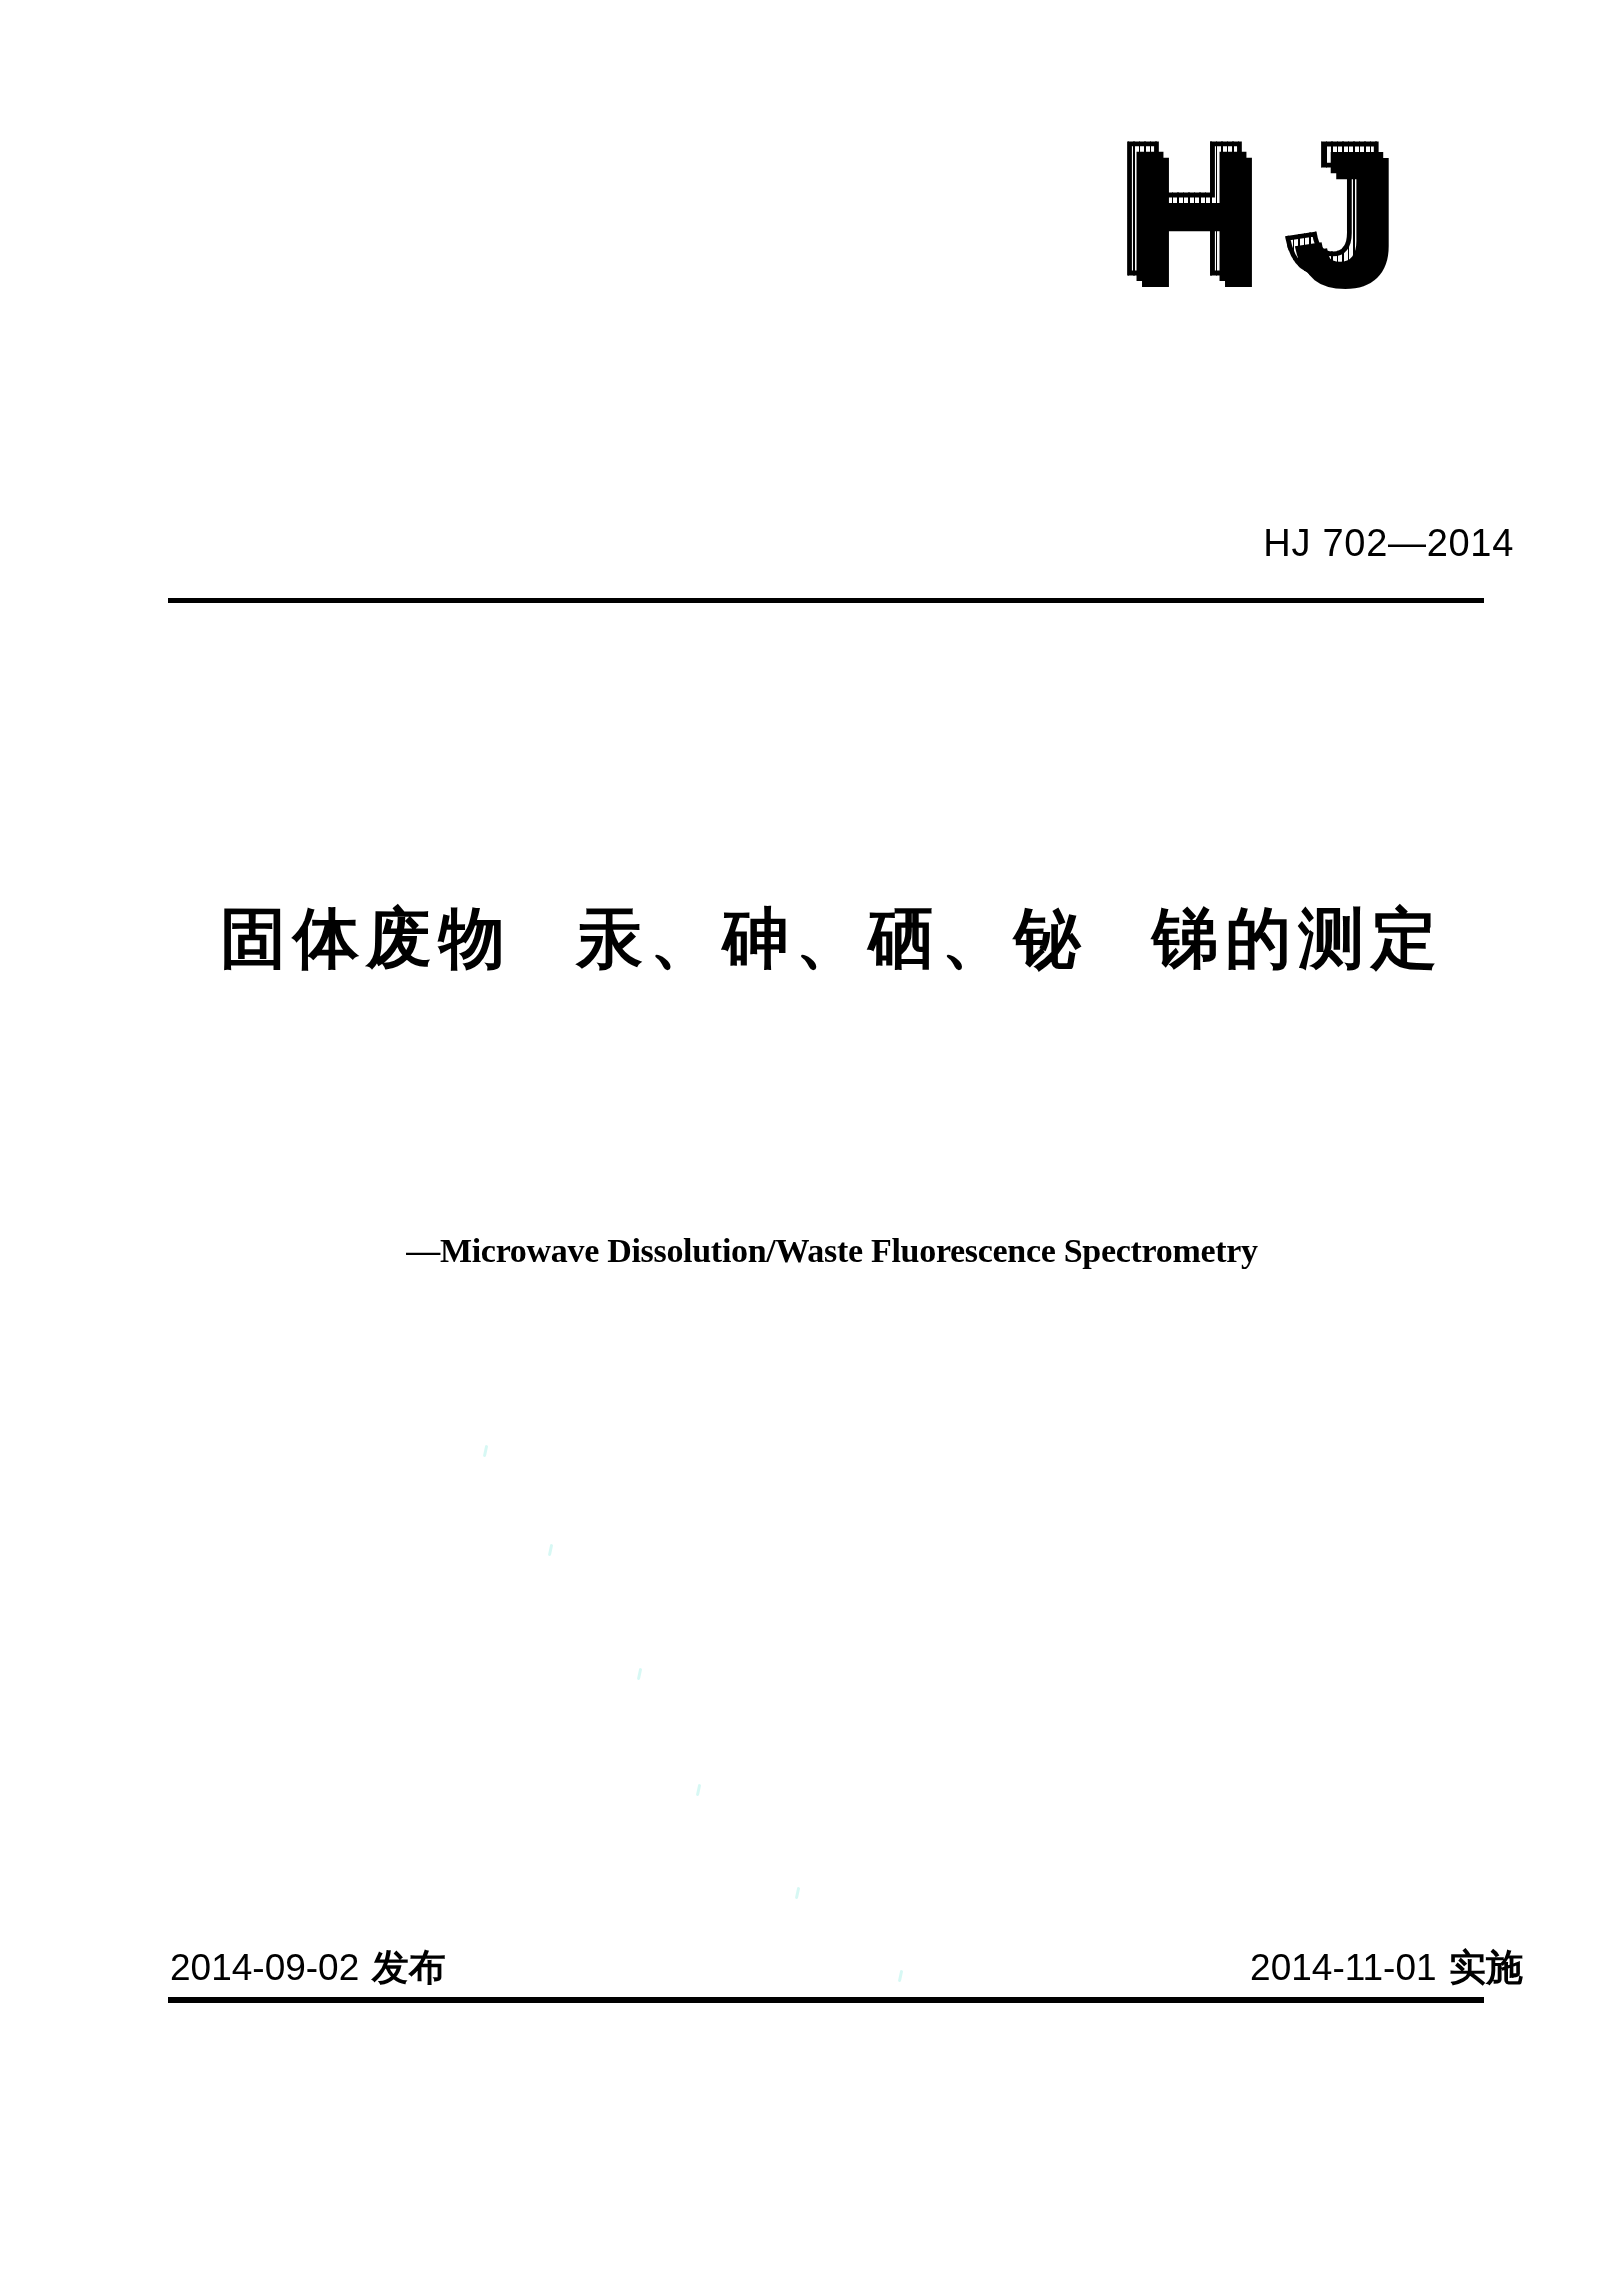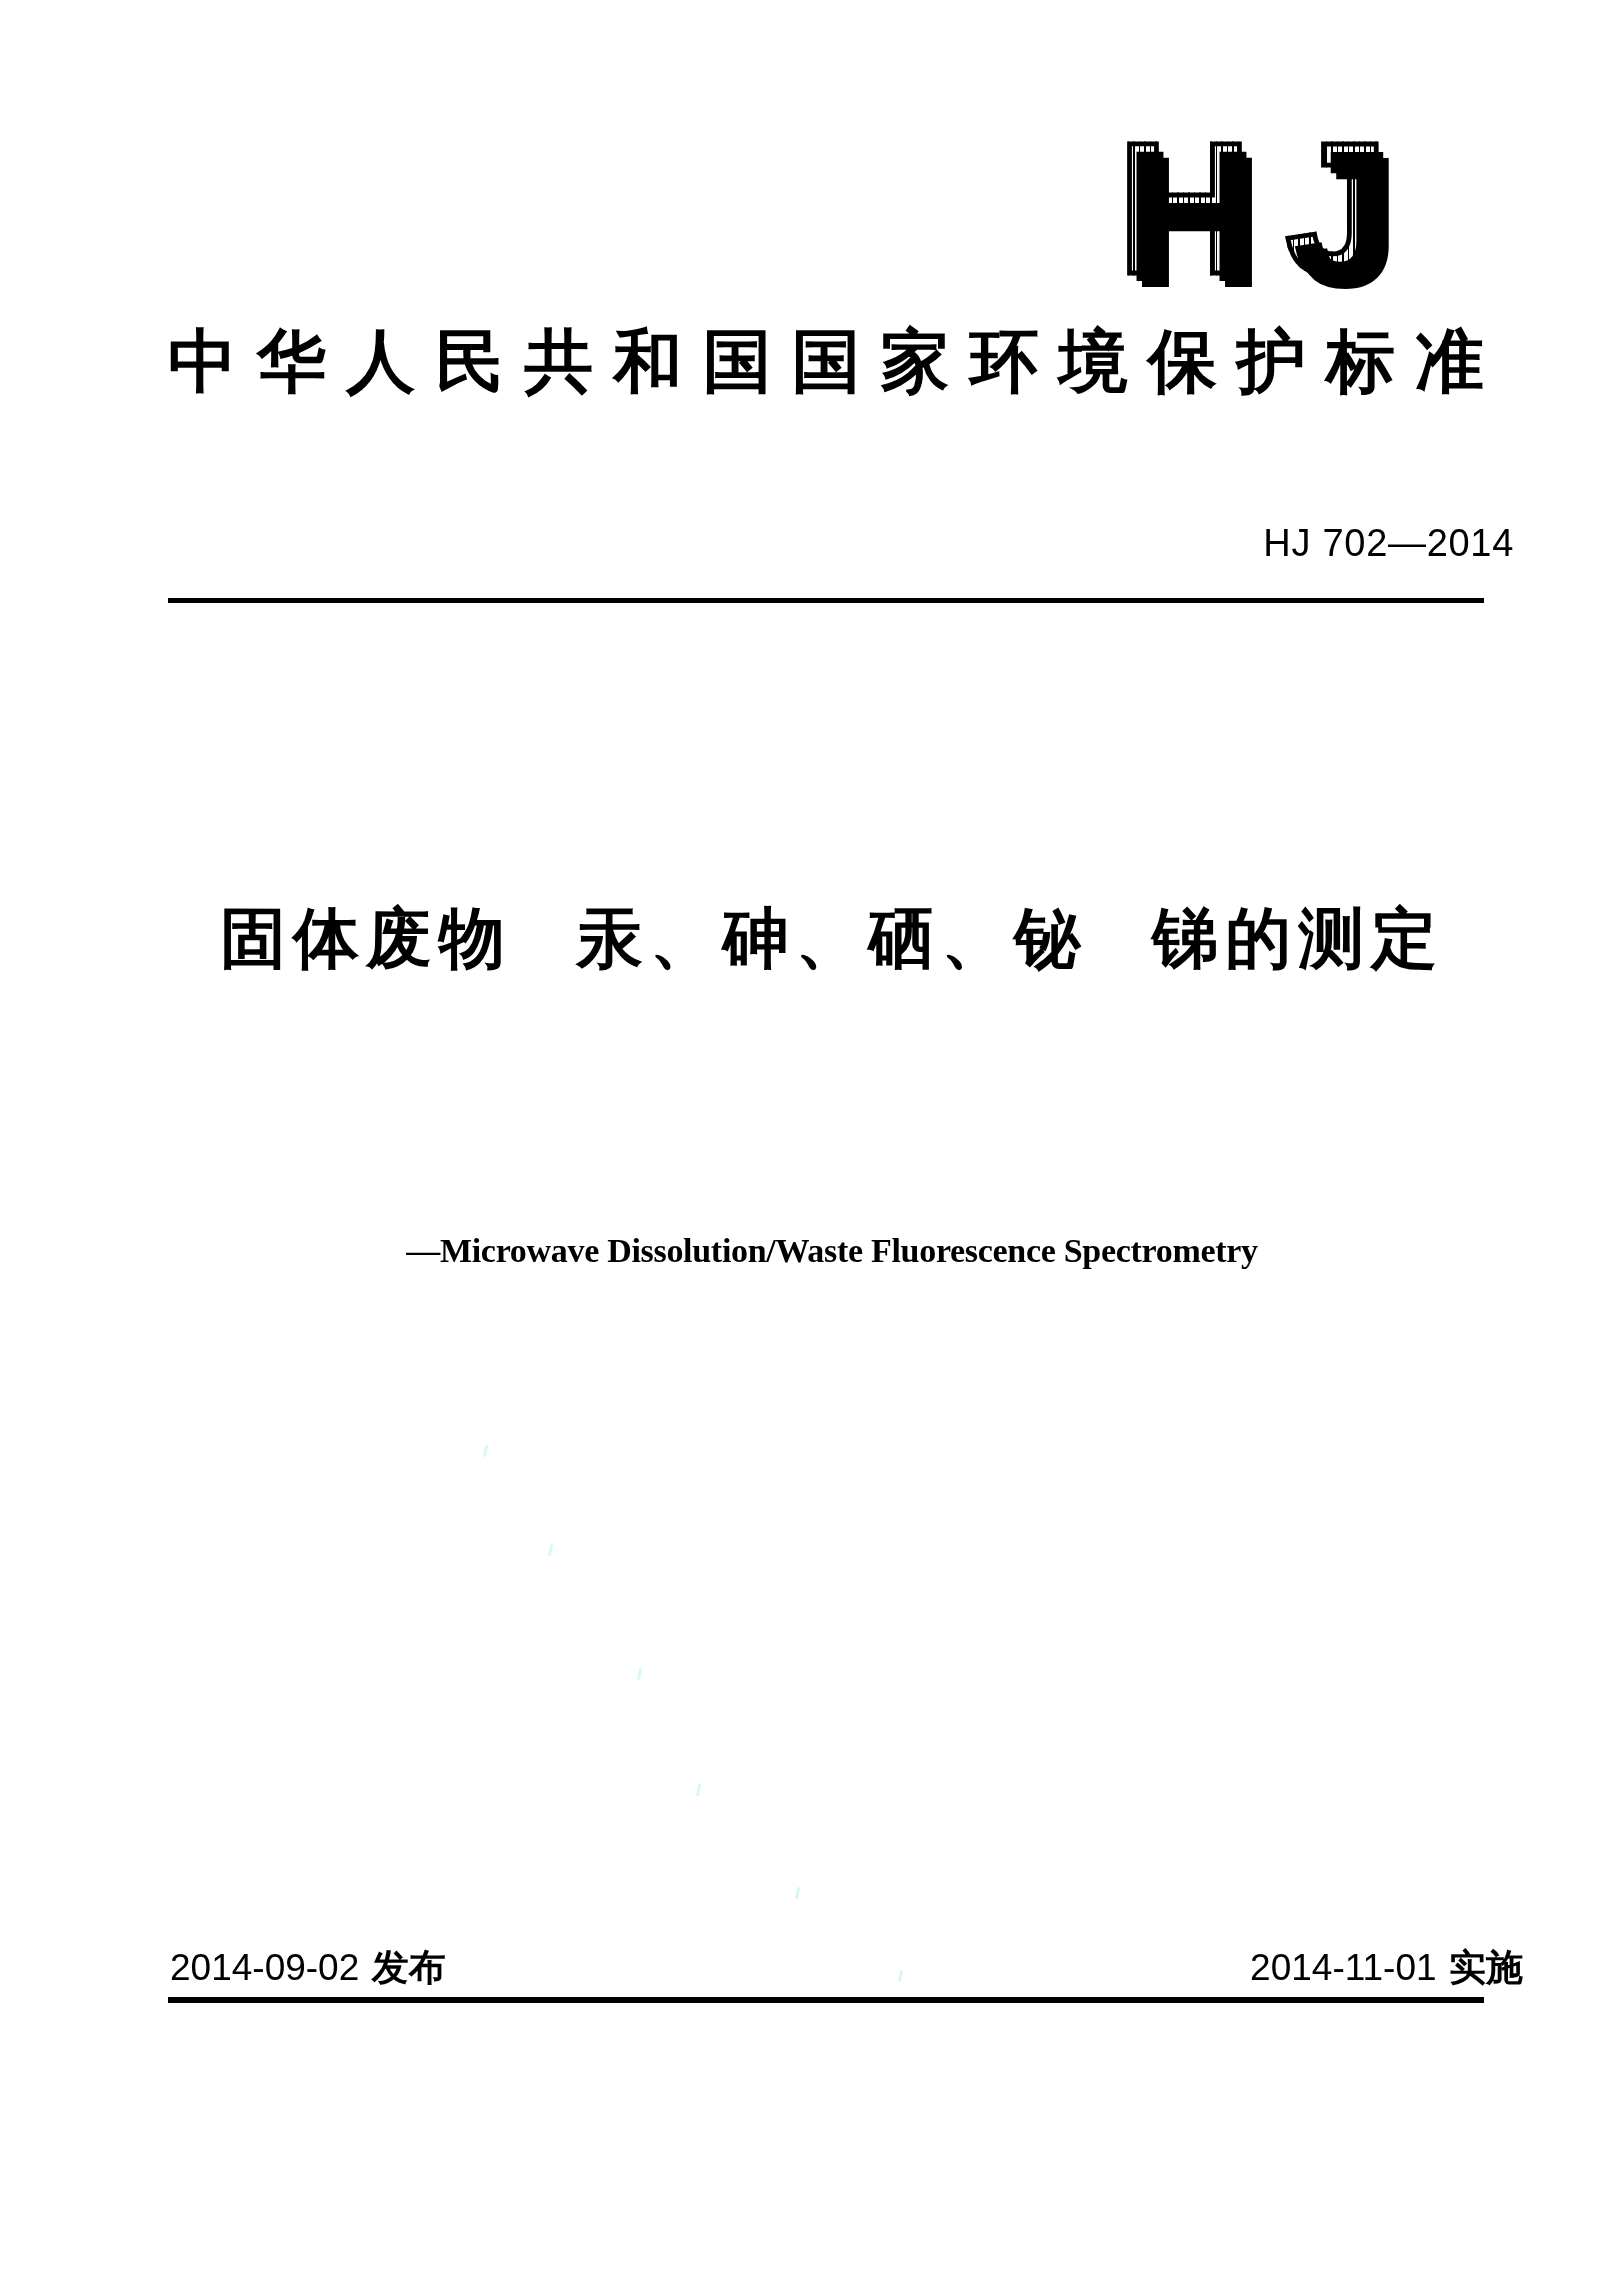--- a/index.html
+++ b/index.html
@@ -168,21 +168,20 @@
     transform: rotate(12deg);
   }
 </style>
 </head>
 <body>
 
 <div class="page">
 
   <div class="hj-logo">HJ</div>
 
-  <div class="nat-title">中华人民共和国国家环境保护标准</div>
 
   <div class="std-number">HJ 702—2014</div>
 
   <div class="rule-top"></div>
 
   <div class="cn-title-1">固体废物 汞、砷、硒、铋 锑的测定</div>
 
   <div class="en-title en-line-2">—Microwave Dissolution/Waste Fluorescence Spectrometry</div>
 
   <div class="speck" style="left:484px;  top:1445px;"></div>

